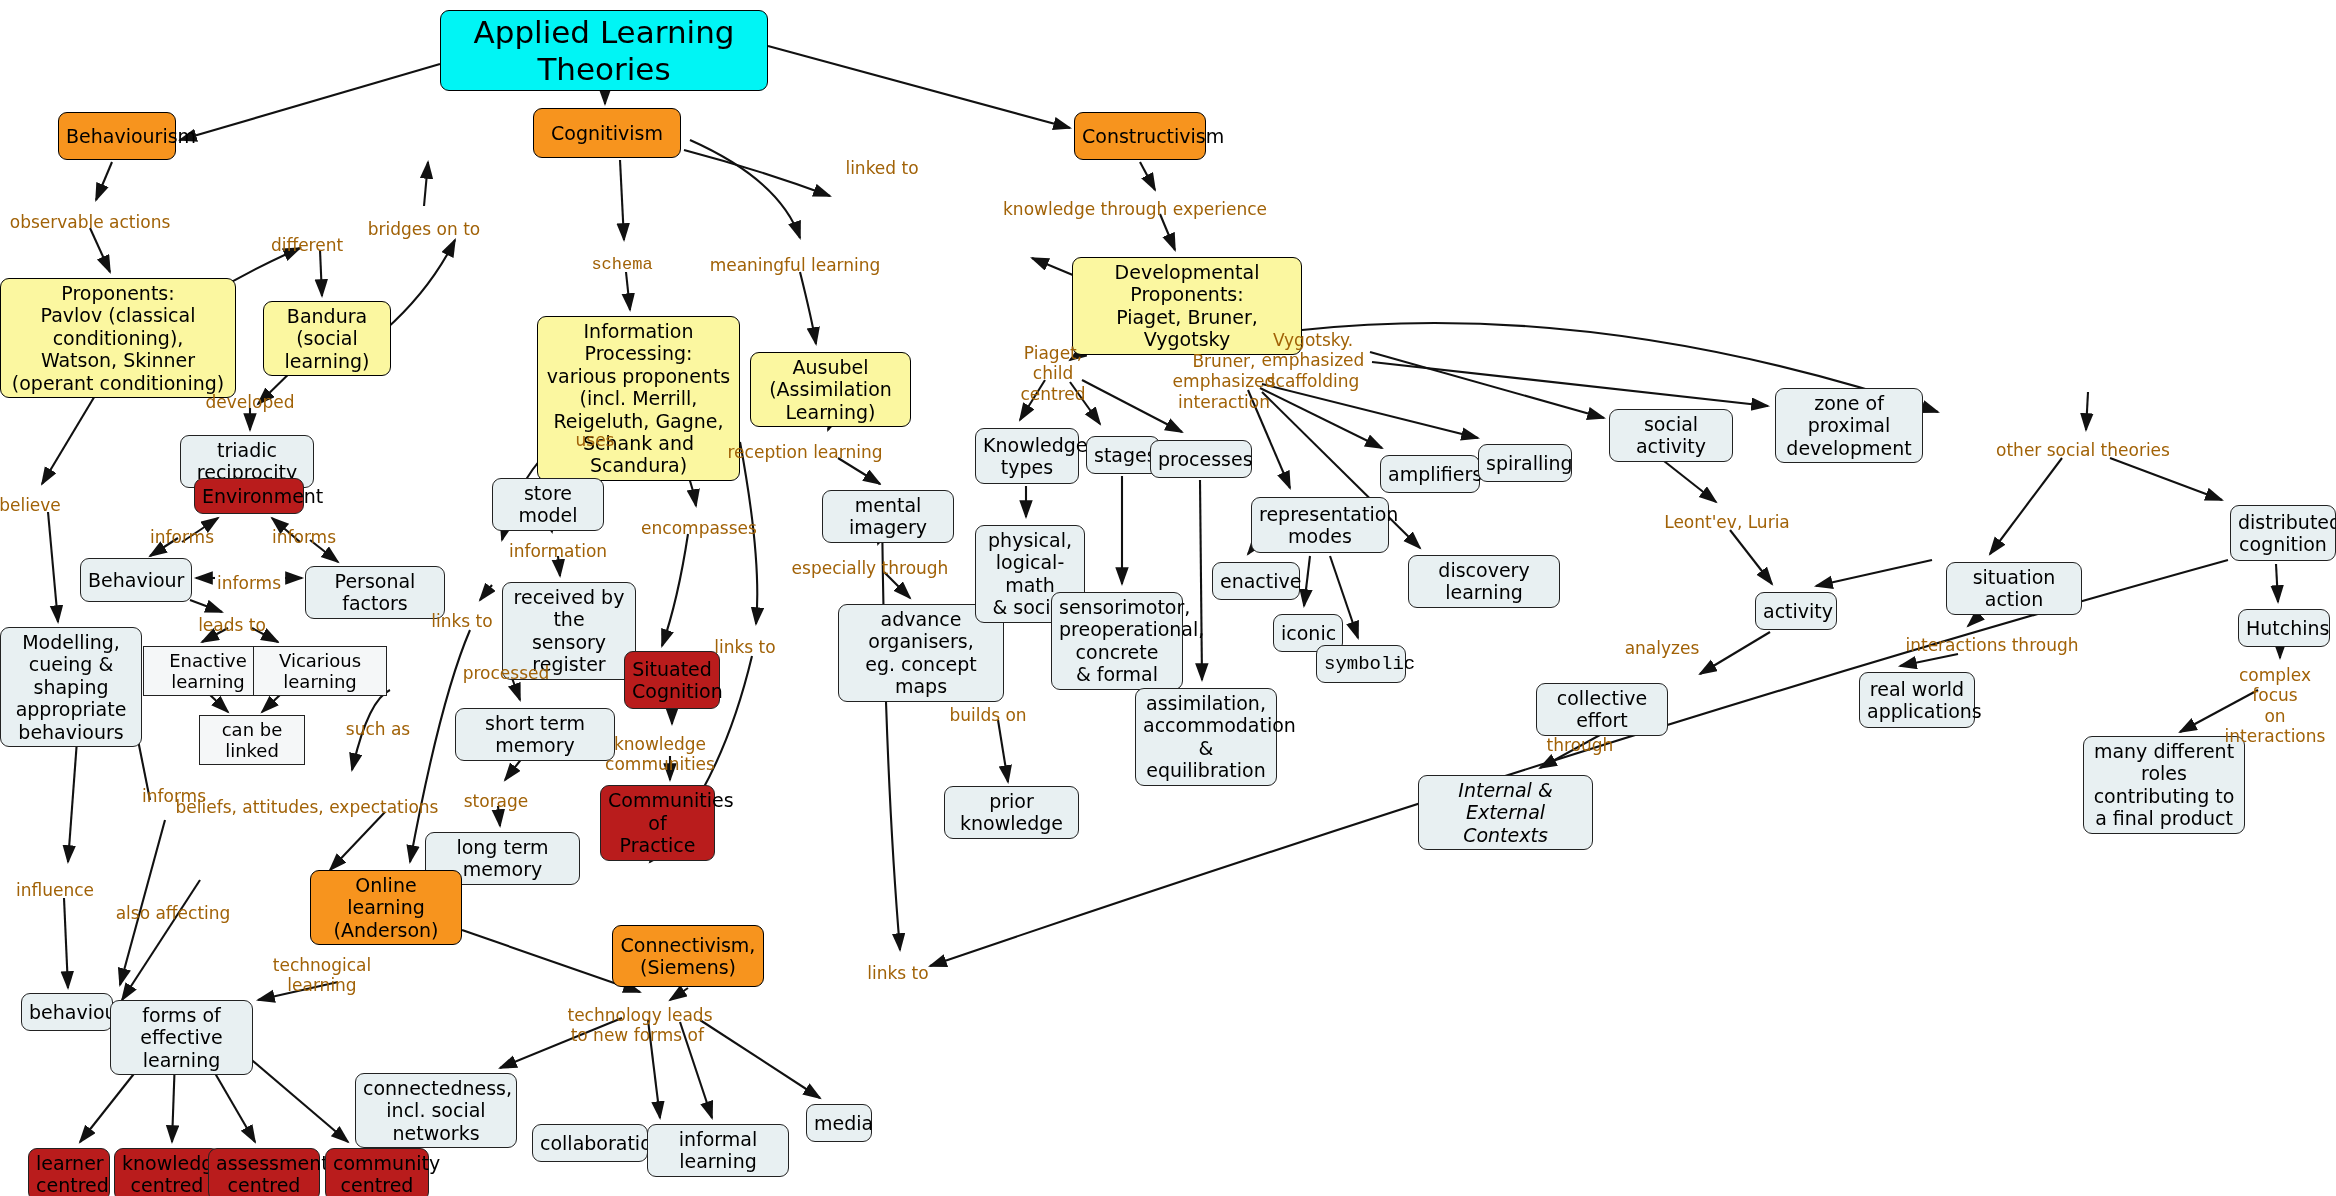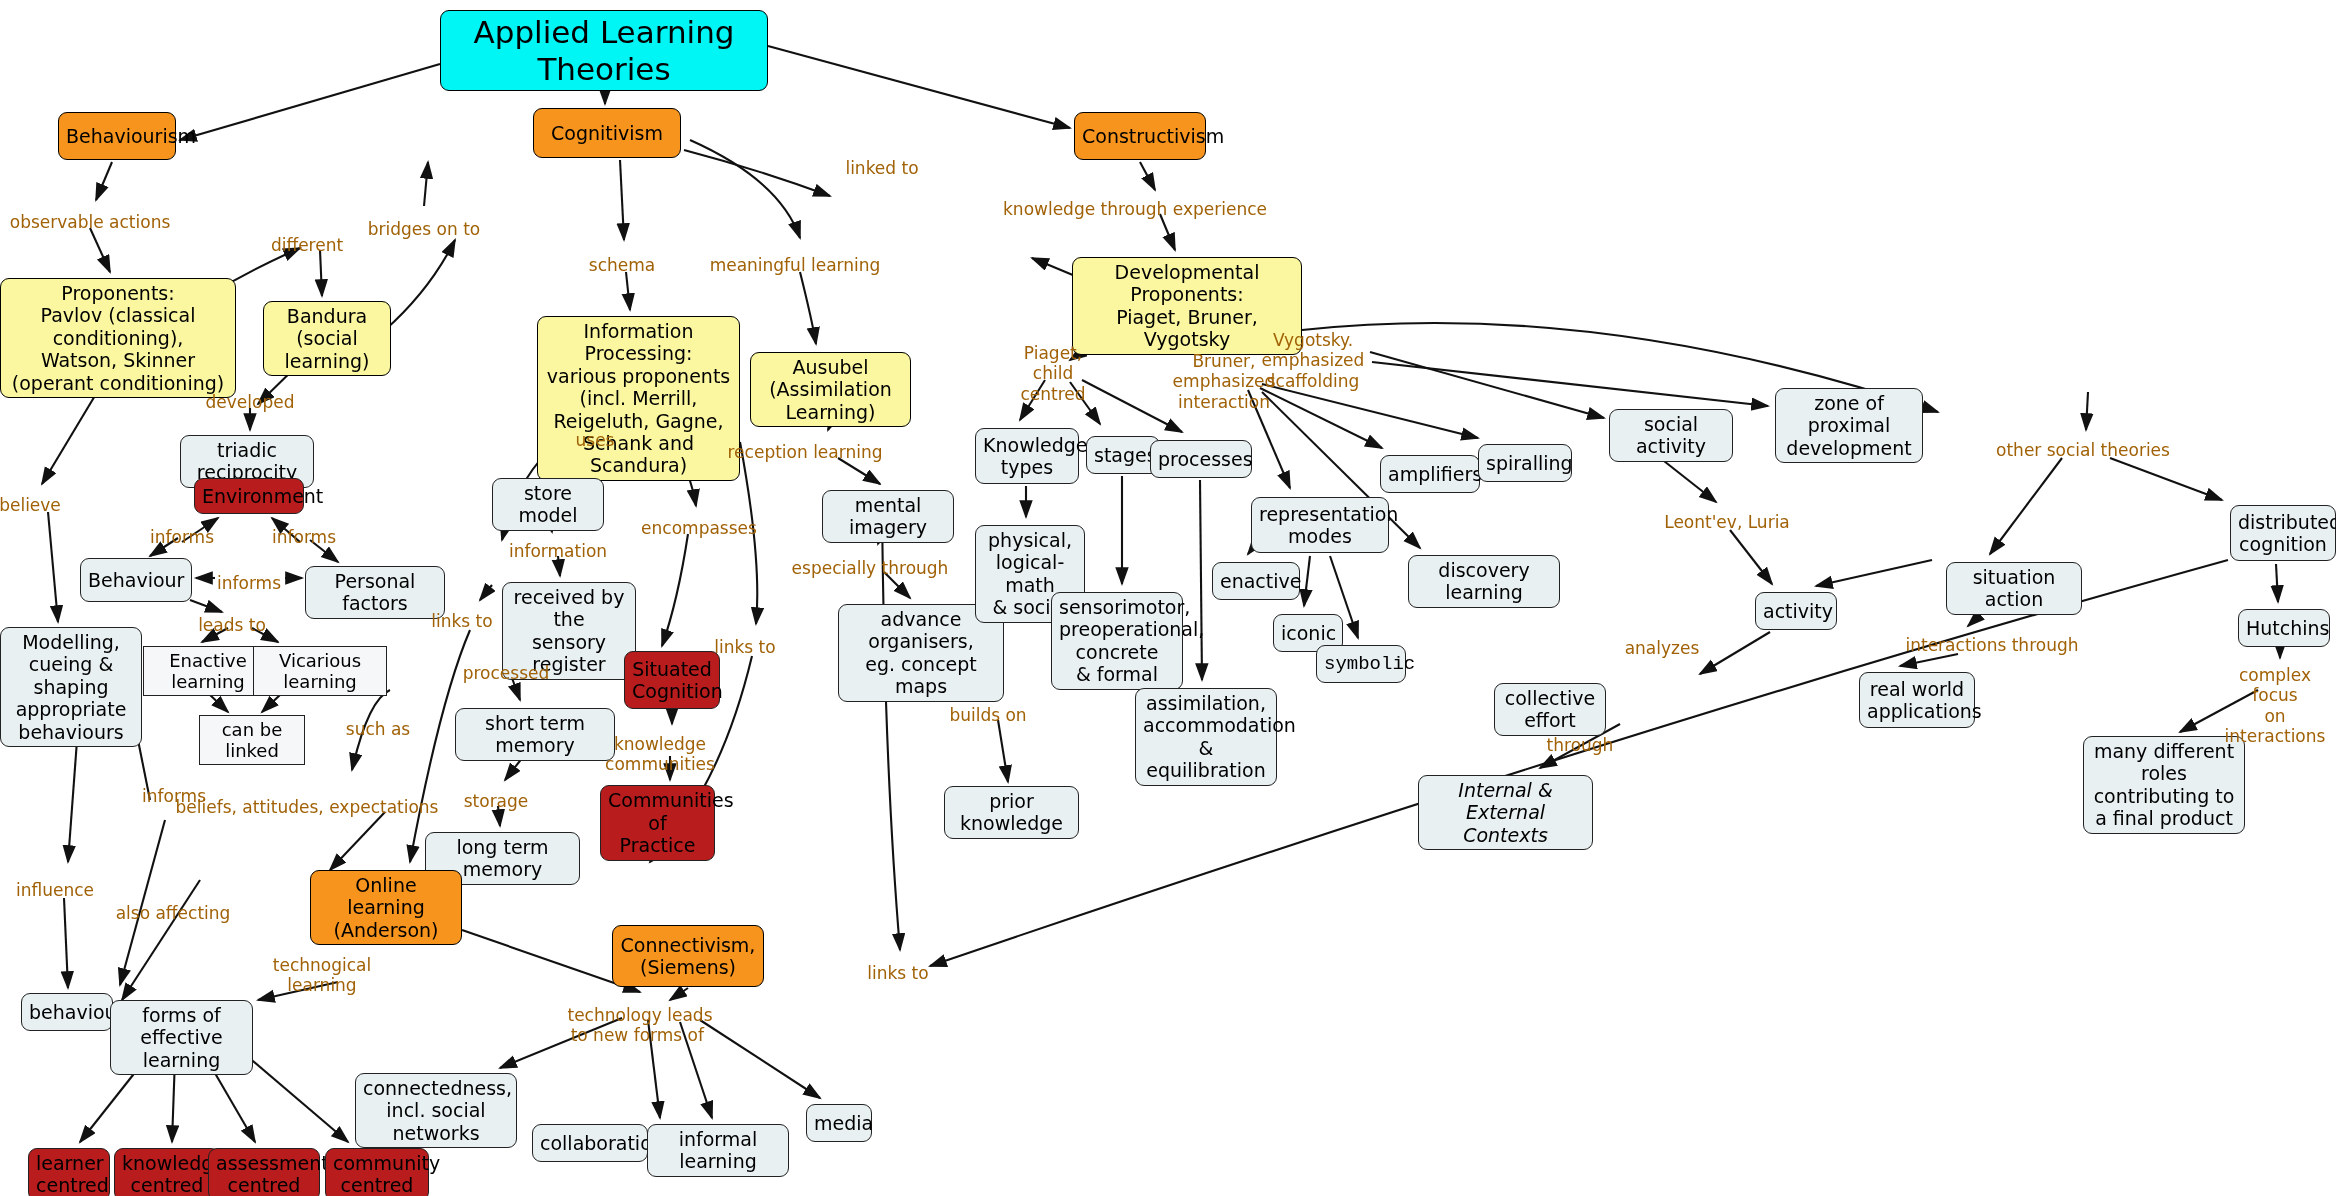--- a/index.html
+++ b/index.html
@@ -353,21 +353,21 @@
       <div class="node n-blue" style="left: 1609px; top: 409px; width: 124px; min-height: 38px;">
         <span style="white-space: pre-line;">social activity</span>
       </div>
       <div class="node n-blue" style="left: 1775px; top: 388px; width: 148px; min-height: 56px;">
         <span style="white-space: pre-line;">zone of proximal
 development</span>
       </div>
       <div class="node n-blue" style="left: 1755px; top: 592px; width: 82px; min-height: 38px;">
         <span style="white-space: pre-line;">activity</span>
       </div>
-      <div class="node n-blue" style="left: 1494px; top: 683px; width: 112px; min-height: 38px;">
+      <div class="node n-blue" style="left: 1536px; top: 683px; width: 132px; min-height: 38px;">
         <span style="white-space: pre-line;">collective effort</span>
       </div>
       <div class="node n-blue" style="left: 1418px; top: 775px; width: 175px; min-height: 56px; font-style: italic;">
         <span style="white-space: pre-line;">Internal &amp;
 External Contexts</span>
       </div>
       <div class="node n-blue" style="left: 1946px; top: 562px; width: 136px; min-height: 38px;">
         <span style="white-space: pre-line;">situation action</span>
       </div>
       <div class="node n-blue" style="left: 1859px; top: 672px; width: 116px; min-height: 56px;">
@@ -384,21 +384,21 @@
       <div class="node n-blue" style="left: 2083px; top: 736px; width: 162px; min-height: 70px;">
         <span style="white-space: pre-line;">many different
 roles contributing to
 a final product</span>
       </div>
     </div>
   <div id="labels-layer">
       <div class="label" style="left: 90px; top: 212px;">observable actions</div>
       <div class="label" style="left: 307px; top: 235px;">different</div>
       <div class="label" style="left: 424px; top: 219px;">bridges on to</div>
-      <div class="label" style="left: 622px; top: 255px;">schema</div>
+      <div class="label" style="left: 622px; top: 255px; font-family: Liberation Mono, monospace;">schema</div>
       <div class="label" style="left: 795px; top: 255px;">meaningful learning</div>
       <div class="label" style="left: 882px; top: 158px;">linked to</div>
       <div class="label" style="left: 1135px; top: 199px;">knowledge through experience</div>
       <div class="label" style="left: 30px; top: 495px;">believe</div>
       <div class="label" style="left: 250px; top: 392px;">developed</div>
       <div class="label" style="left: 182px; top: 527px;">informs</div>
       <div class="label" style="left: 304px; top: 527px;">informs</div>
       <div class="label" style="left: 249px; top: 573px;">informs</div>
       <div class="label" style="left: 232px; top: 615px;">leads to</div>
       <div class="label" style="left: 174px; top: 786px;">informs</div>

